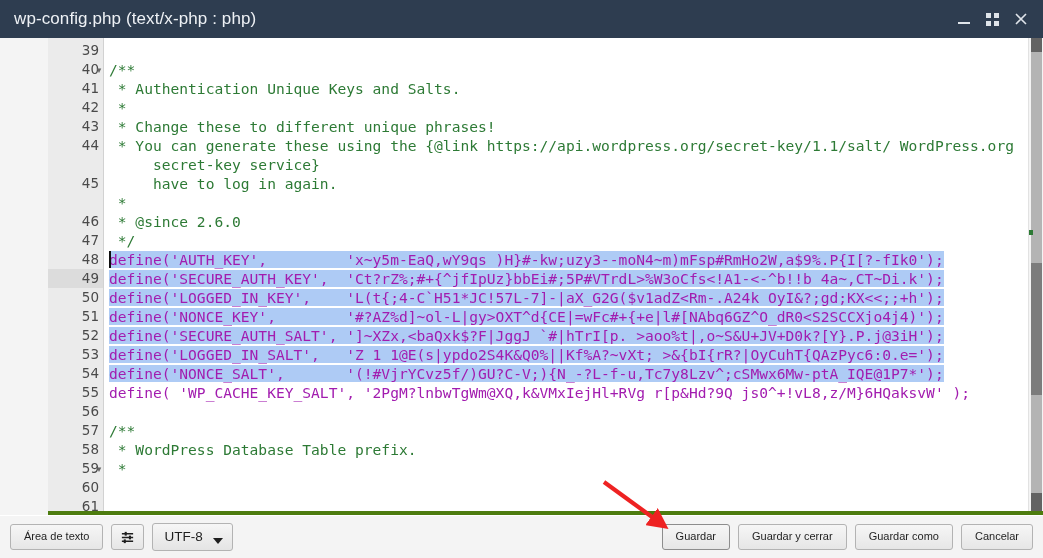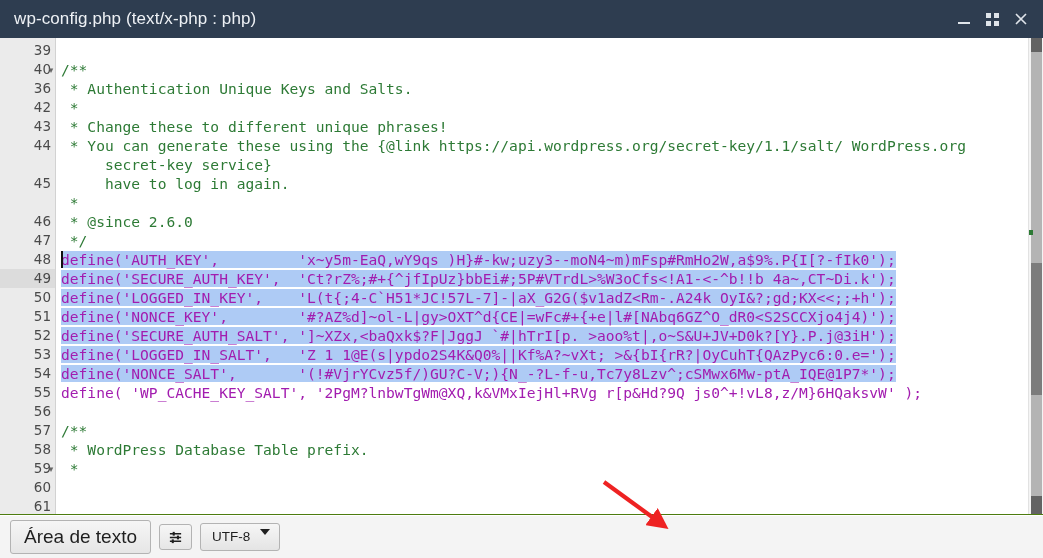--- a/index.html
+++ b/index.html
@@ -65,21 +65,22 @@
   }
   .wc-close svg { display: block; }
 
   
   .editor-wrap {
     flex: 1 1 auto;
     position: relative;
     display: flex;
     background: #ffffff;
     overflow: hidden;
-    border-bottom: 1px solid #4d7c0f;
+    border-bottom: 4px solid #4d7c0f;
+    margin-left: 48px;
   }
   .code-area {
     position: relative;
     flex: 1 1 auto;
     display: flex;
     overflow: hidden;
     background: #ffffff;
   }
   .gutter {
     width: 56px;
@@ -180,39 +181,39 @@
     height: 43px;
     flex: 0 0 43px;
     background: #f4f4f4;
     display: flex; align-items: center;
     padding: 0 10px;
     box-sizing: border-box;
     border-top: 1px solid #ffffff;
   }
   .btn {
     font-family: "Liberation Sans", sans-serif;
-    font-size: 19px;
+    font-size: 11px;
     color: #1f1f1f;
     background: linear-gradient(to bottom, #f6f6f6, #e6e6e6);
     border: 1px solid #b3b3b3;
     border-radius: 3px;
     padding: 6px 13px 7px;
     line-height: 1;
     cursor: default;
     white-space: nowrap;
   }
   .btn.icon-btn {
     padding: 5px 8px 4px;
     display: flex; align-items: center; justify-content: center;
   }
   .left-group { display: flex; align-items: center; gap: 8px; }
   .right-group { display: flex; align-items: center; gap: 8px; margin-left: auto; }
   .select-wrap {
     position: relative;
-    display: inline-flex; align-items: flex-start;
+    display: inline-flex; align-items: flex-end;
     background: linear-gradient(to bottom, #f6f6f6, #e4e4e4);
     border: 1px solid #b3b3b3;
     border-radius: 3px;
     padding: 5px 9px 6px 11px;
     font-size: 13.5px;
     color: #1f1f1f;
     gap: 10px;
     cursor: default;
   }
   .caret {
@@ -259,21 +260,21 @@
     <div class="code-area">
       <div class="gutter" id="gutter">
           <div class="gutter-row">
             <span class="num">39</span>
           </div>
           <div class="gutter-row">
             <span class="num">40</span>
             <span class="fold">▾</span>
           </div>
           <div class="gutter-row">
-            <span class="num">36</span>
+            <span class="num">41</span>
           </div>
           <div class="gutter-row">
             <span class="num">42</span>
           </div>
           <div class="gutter-row">
             <span class="num">43</span>
           </div>
           <div class="gutter-row">
             <span class="num">44</span>
           </div>
@@ -380,20 +381,26 @@
           <rect x="5" y="2" width="2.2" height="4" fill="#1f1f1f"></rect>
           <rect x="9.5" y="6" width="2.2" height="4" fill="#1f1f1f"></rect>
           <rect x="4" y="10" width="2.2" height="4" fill="#1f1f1f"></rect>
         </svg>
       </button>
       <div class="select-wrap">
         <span>UTF-8</span>
         <span class="caret"></span>
       </div>
     </div>
+    <div class="right-group" id="action-buttons">
+        <button class="btn" style="border-color: rgb(141, 141, 141);">Guardar</button>
+        <button class="btn">Guardar y cerrar</button>
+        <button class="btn">Guardar como</button>
+        <button class="btn">Cancelar</button>
+      </div>
   </div>
 
   <div class="arrow-annot">
     <svg width="120" height="56" viewBox="0 0 120 56" aria-hidden="true">
       <defs>
         <marker id="ah" markerWidth="5" markerHeight="5" refX="2.2" refY="2.5" orient="auto" markerUnits="strokeWidth">
           <path d="M0,0 L5,2.5 L0,5 z" fill="#ee2222"></path>
         </marker>
       </defs>
       <line x1="8" y1="4" x2="63" y2="44" stroke="#ee2222" stroke-width="4.2" marker-end="url(#ah)"></line>

